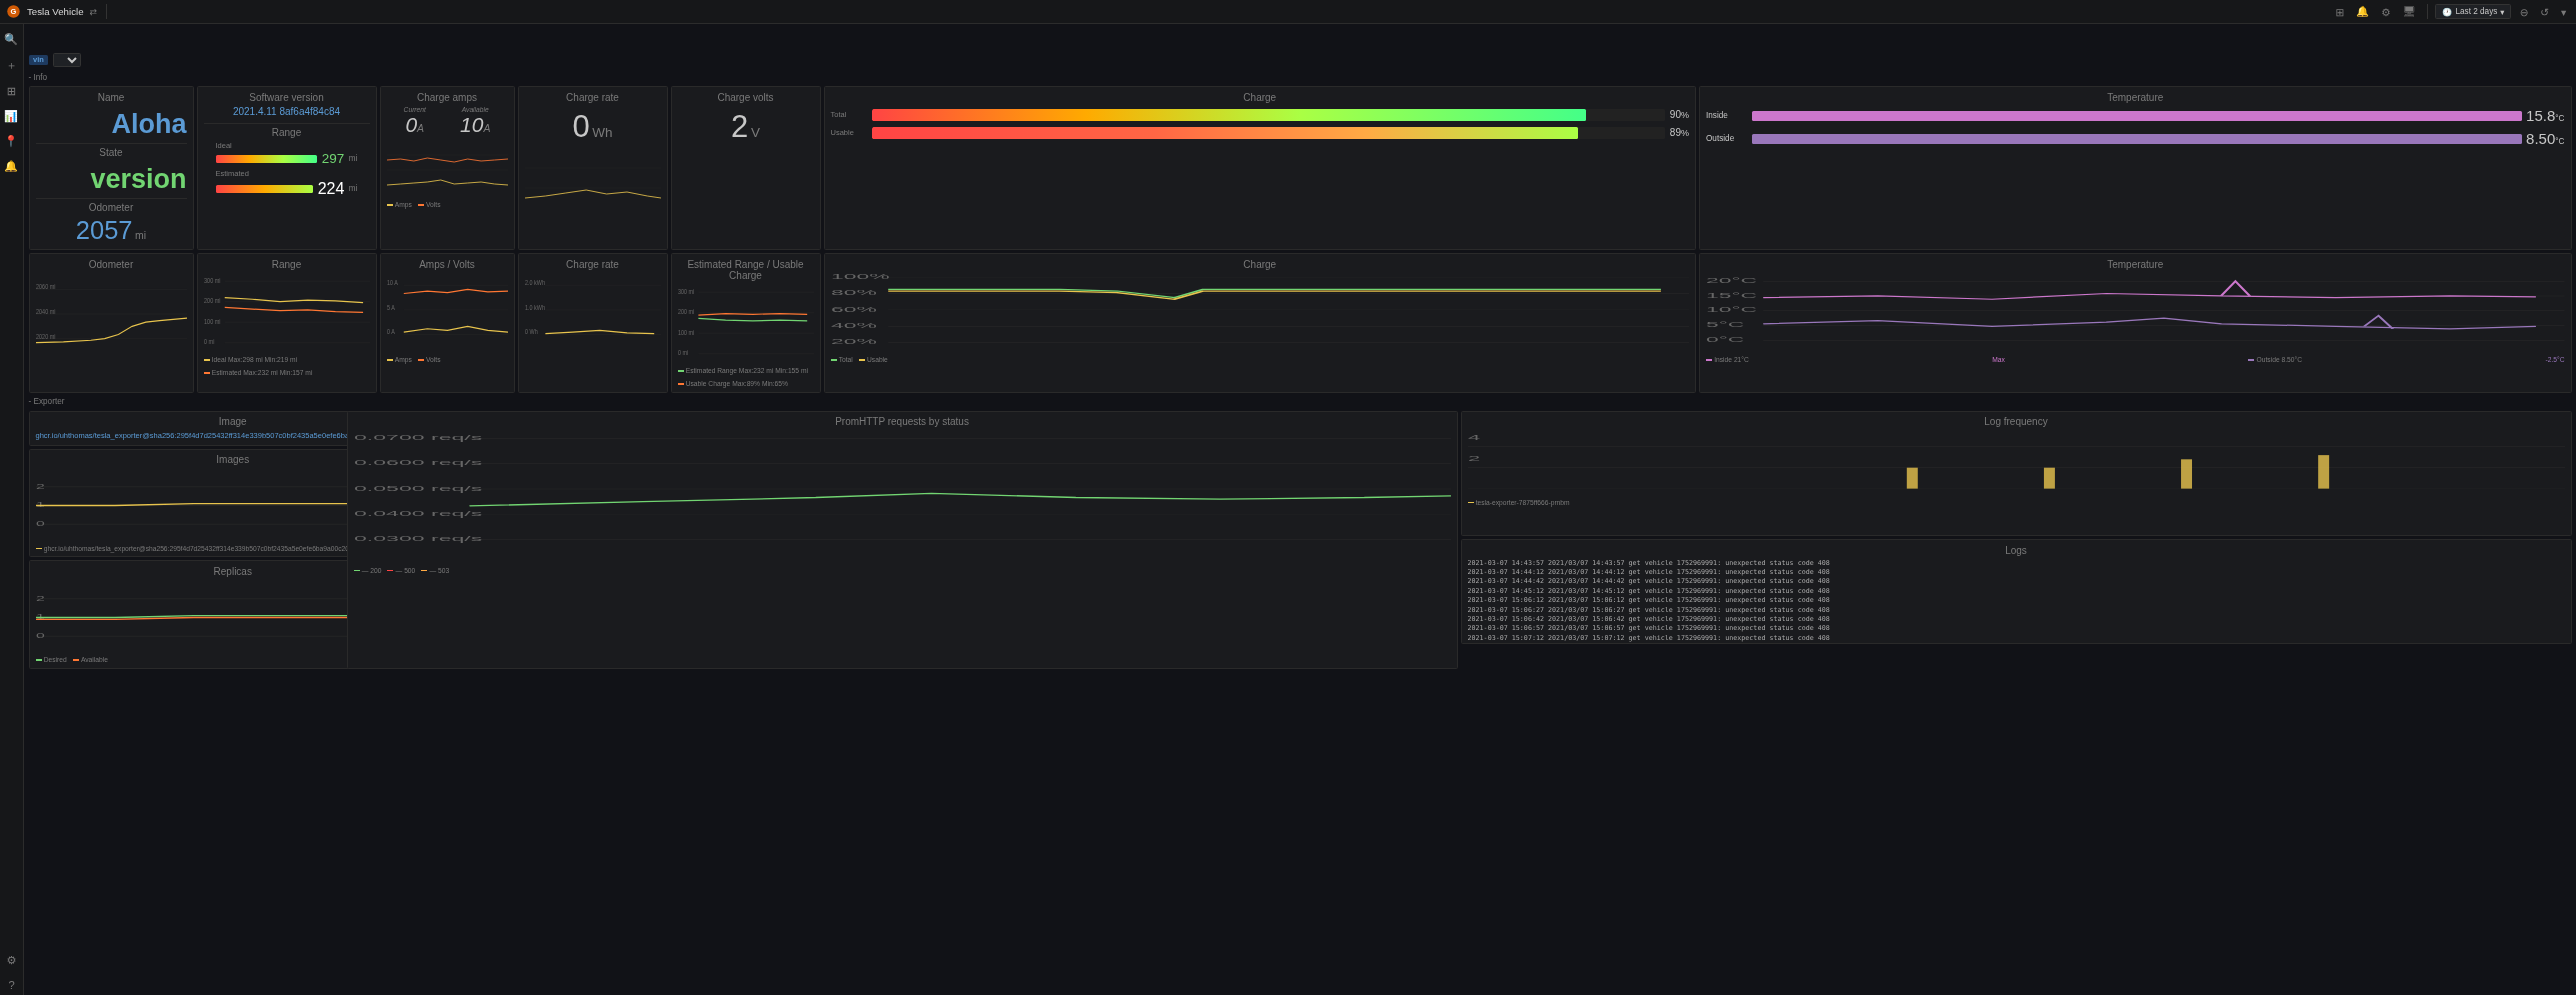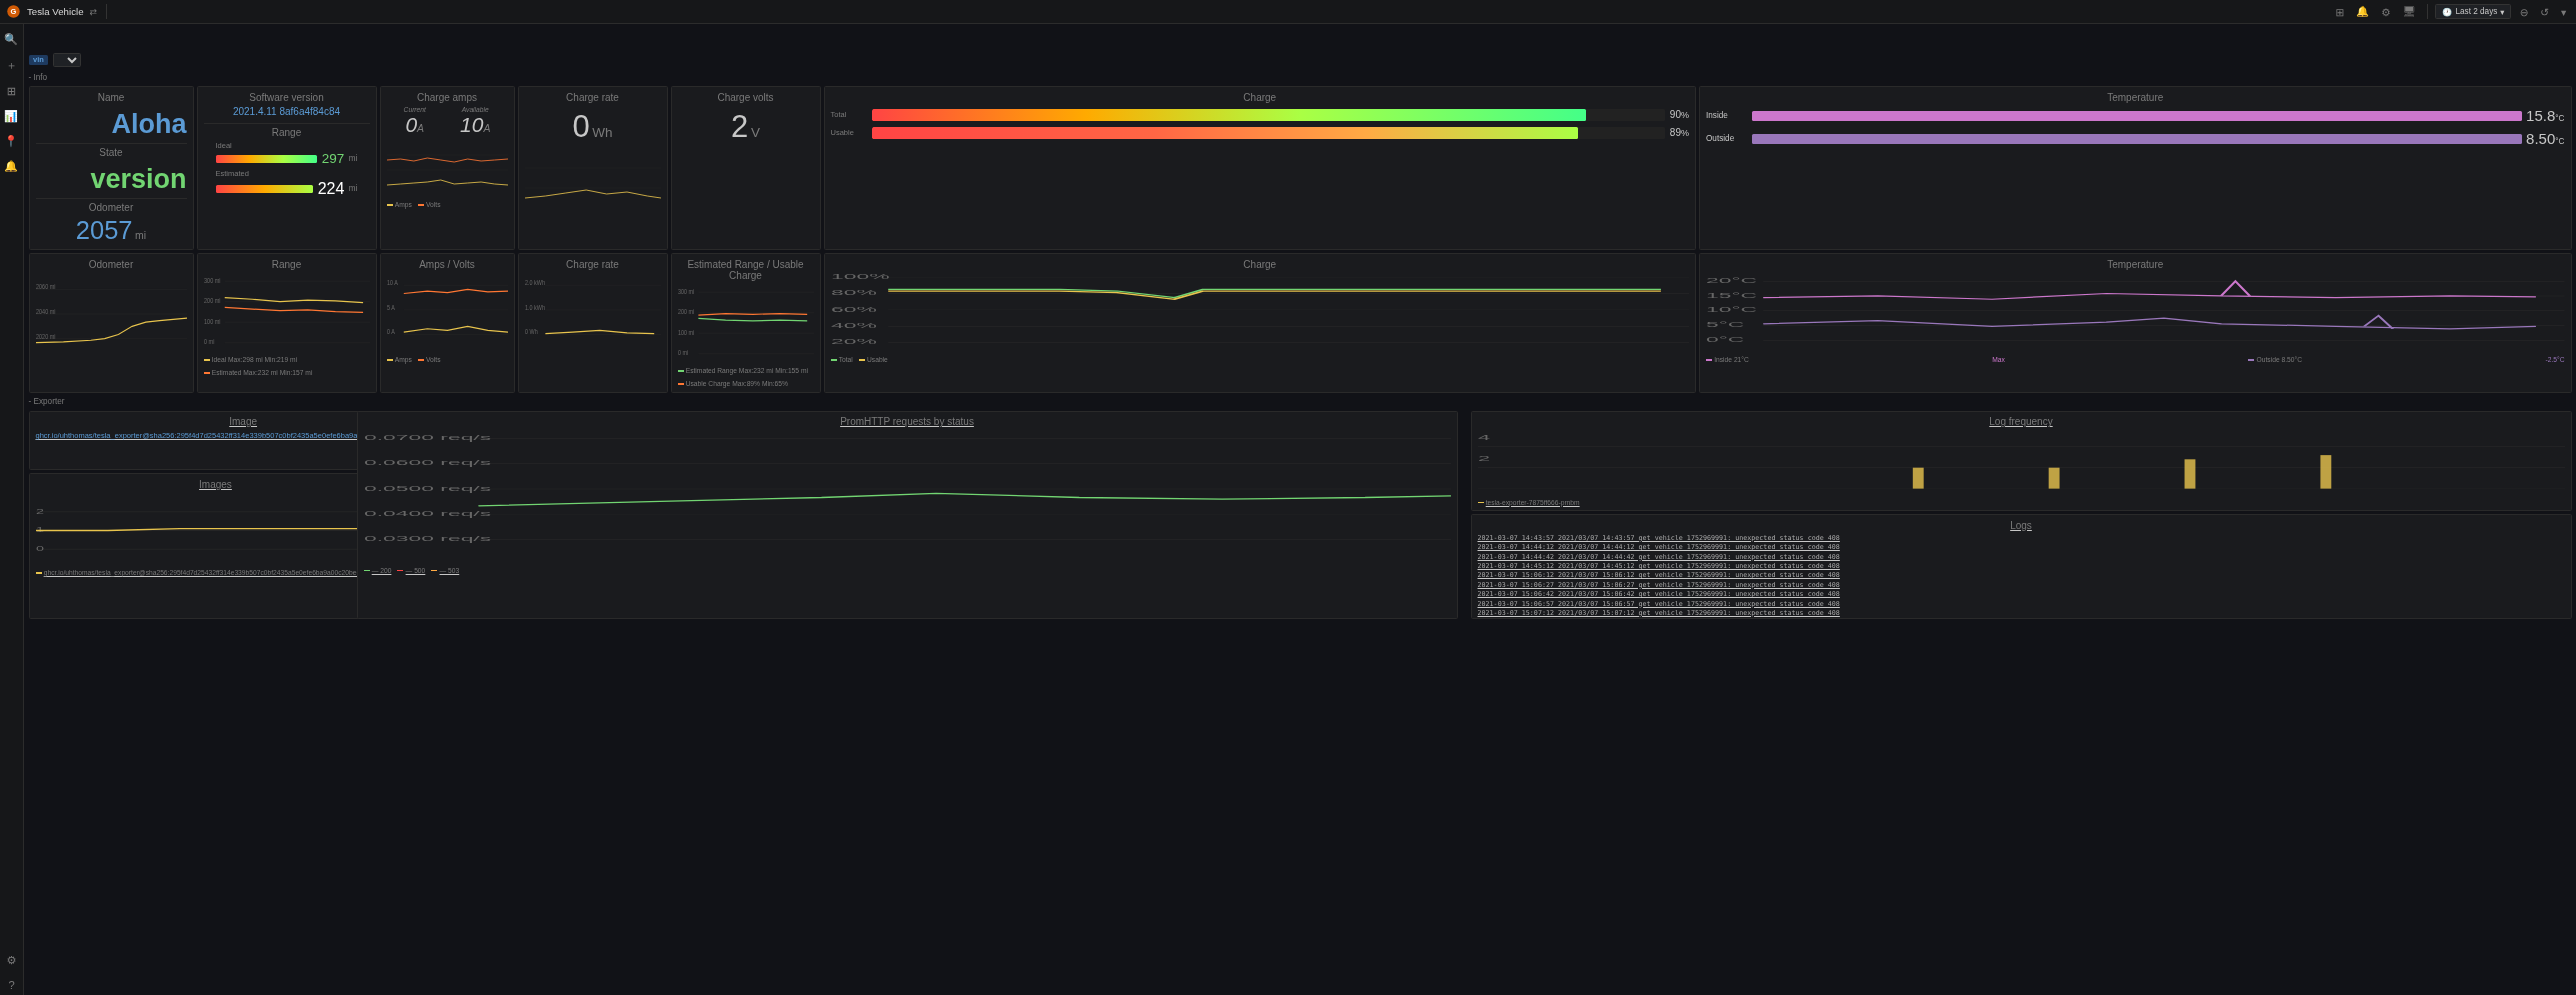--- a/index.html
+++ b/index.html
@@ -143,22 +143,21 @@
     .odometer-val { font-size: 25.5px; font-weight: 300; color: #5b9bd5; }
     .odometer-unit { font-size: 10.5px; color: #7a7a7a; }
 
     
     .chart-legend { display: flex; gap: 6px; flex-wrap: wrap; margin-top: 1.5px; }
     .legend-item { display: flex; align-items: center; gap: 2.2px; font-size: 6.7px; color: #7a7a7a; }
     .legend-dot { width: 6px; height: 1.5px; }
     .exporter-grid {
       display: grid;
       grid-template-columns: 315px 1fr 1fr;
-      gap: 13px;
-      text-decoration: underline;
+      gap: 3px;
     }
     .exporter-left-grid {
       display: grid; grid-template-rows: auto auto; gap: 3px;
     }
     .link-blue { color: #5b9bd5; font-size: 7.5px; text-decoration: none; }
     .small-chart { height: 75px; }
     .small-chart svg { width: 100%; height: 100%; }
     .logs-panel { height: 105px; overflow: hidden; }
     .log-line { font-size: 6.7px; color: #aaa; line-height: 1.4; font-family: monospace; }
 
@@ -555,21 +554,21 @@
   </div>
 
   <div class="section-header">- Exporter</div>
   <div class="exporter-grid">
 
     <div class="exporter-left-grid">
       <div class="panel">
         <div class="panel-title">Image</div>
         <a class="link-blue" href="#">ghcr.io/uhthomas/tesla_exporter@sha256:295f4d7d25432ff314e339b507c0bf2435a5e0efe6ba9a00c20be66a2a7d8fb7</a>
       </div>
-      <div style="display:grid;grid-template-columns:1fr 1fr;gap:3px;">
+      <div style="display:grid;grid-template-columns:1fr;gap:3px;">
         <div class="panel">
           <div class="panel-title">Images</div>
           <div class="small-chart">
             <svg viewBox="0 0 200 80" preserveAspectRatio="none" style="width:100%;height:100%;font-size:12px">
               <line x1="0" y1="20" x2="200" y2="20" class="grid-line"></line>
               <line x1="0" y1="40" x2="200" y2="40" class="grid-line"></line>
               <line x1="0" y1="60" x2="200" y2="60" class="grid-line"></line>
               <text x="0" y="22" class="axis-label">2</text>
               <text x="0" y="42" class="axis-label">1</text>
               <text x="0" y="62" class="axis-label">0</text>

